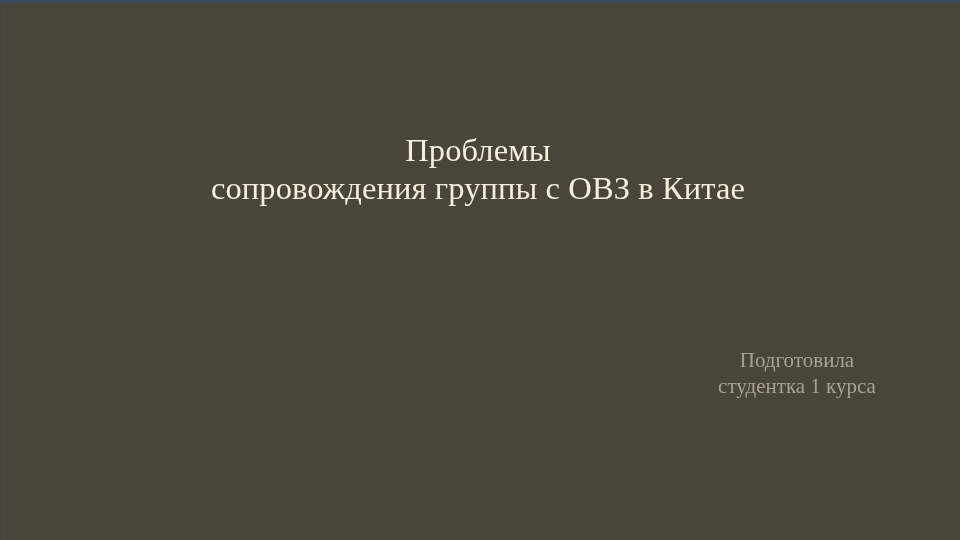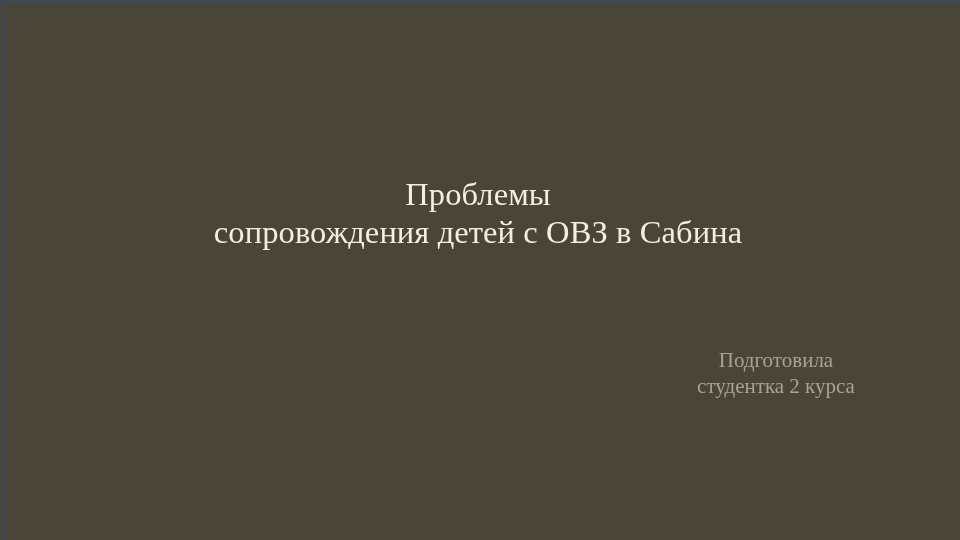--- a/index.html
+++ b/index.html
@@ -41,34 +41,33 @@
   }
 
   
   #title-block {
     position: absolute;
     left: 0;
     top: 131px;
     width: 956px;
     box-sizing: border-box;
     text-align: center;
-    margin-top: 44px;
   }
   #title-block .title-line {
     color: #f6eedb;
     font-size: 32.5px;
     line-height: 38px;
     letter-spacing: 0.1px;
     white-space: nowrap;
   }
 
   
   #subtitle-block {
     position: absolute;
-    left: 624px;
+    left: 645px;
     top: 348px;
     width: 304px;
     text-align: center;
   }
   #subtitle-block .subtitle-line {
     color: #a9a294;
     font-size: 21px;
     line-height: 25.5px;
     white-space: nowrap;
   }
@@ -76,21 +75,21 @@
 </head>
 <body>
 
 <div id="slide">
 
   <div class="edge-top"></div>
   <div class="edge-left"></div>
 
   <div id="title-block">
     <div class="title-line">Проблемы</div>
-    <div class="title-line">сопровождения детей с ОВЗ в Сабина</div>
+    <div class="title-line">сопровождения группы с ОВЗ в Китае</div>
   </div>
 
   <div id="subtitle-block">
     <div class="subtitle-line">Подготовила</div>
-    <div class="subtitle-line">студентка 2 курса</div>
+    <div class="subtitle-line">студентка 1 курса</div>
   </div>
 
 </div>
 
 </body></html>

